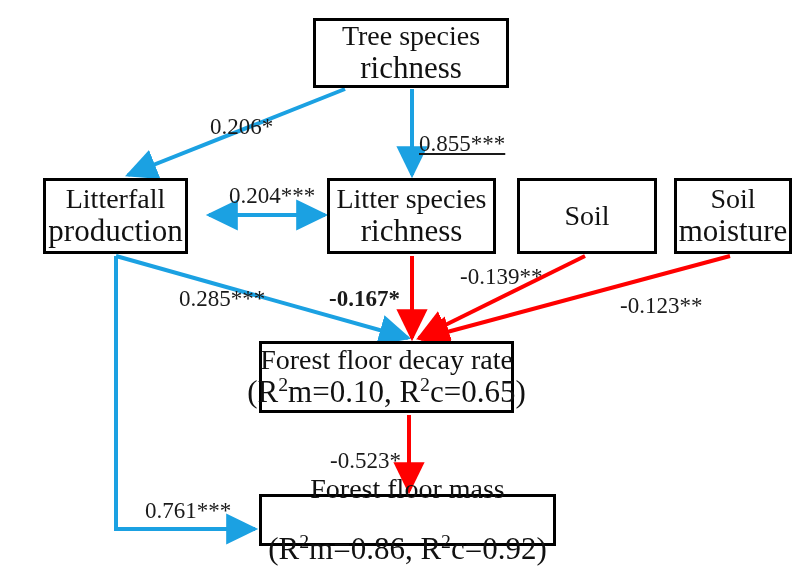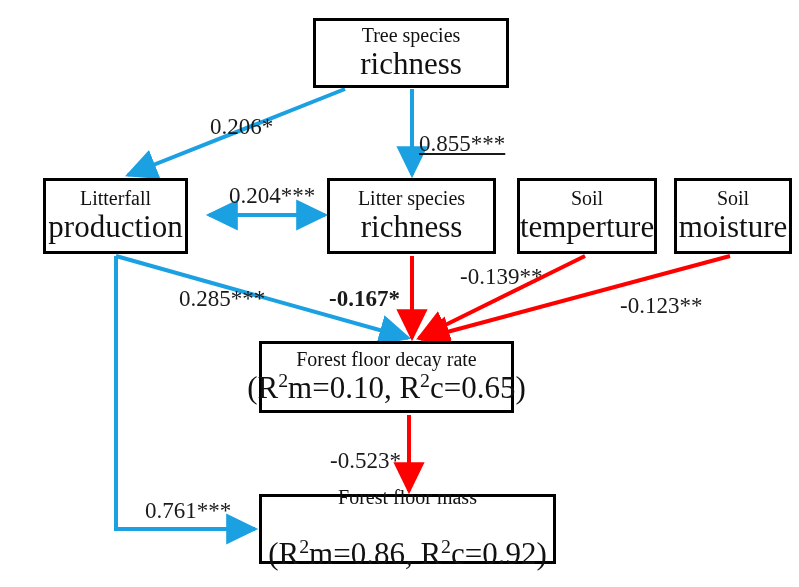--- a/index.html
+++ b/index.html
@@ -33,21 +33,21 @@
     justify-content: center;
     text-align: center;
     color: #111111;
     line-height: 1.12;
     z-index: 3;
   }
   .node .ln {
     display: block;
     white-space: nowrap;
   }
-  .node .ln1 { font-size: 20px; }
+  .node .ln1 { font-size: 28px; }
   .node .ln2 { font-size: 31px; }
   .node.stat .ln2 { font-size: 31px; }
   sup {
     font-size: 0.64em;
     vertical-align: super;
     line-height: 0;
   }
   .plabel {
     position: absolute;
     font-size: 23px;
@@ -104,34 +104,33 @@
     <span class="ln ln2">production</span>
   </div>
 
   <div class="node" style="left:327px; top:178px; width:169px; height:76px;">
     <span class="ln ln1">Litter species</span>
     <span class="ln ln2">richness</span>
   </div>
 
   <div class="node" style="left:517px; top:178px; width:140px; height:76px;">
     <span class="ln ln1">Soil</span>
-    <span class="ln ln2">temperture</span>
   </div>
 
   <div class="node" style="left:674px; top:178px; width:118px; height:76px;">
     <span class="ln ln1">Soil</span>
     <span class="ln ln2">moisture</span>
   </div>
 
   <div class="node stat" style="left:259px; top:341px; width:255px; height:72px;">
     <span class="ln ln1">Forest floor decay rate</span>
     <span class="ln ln2">(R<sup>2</sup>m=<span>0.10</span>, R<sup>2</sup>c=<span>0.65</span>)</span>
   </div>
 
-  <div class="node stat" style="left:259px; top:494px; width:297px; height:70px;gap:28px;">
+  <div class="node stat" style="left:259px; top:494px; width:297px; height:52px;gap:28px;">
     <span class="ln ln1">Forest floor mass</span>
     <span class="ln ln2">(R<sup>2</sup>m=<span>0.86</span>, R<sup>2</sup>c=<span>0.92</span>)</span>
   </div>
 
   <span class="plabel" style="left:210px; top:114px;">0.206*</span>
 
   <span class="plabel" style="left:419px; top:131px;text-decoration:underline;">0.855***</span>
 
   <span class="plabel" style="left:229px; top:183px;">0.204***</span>
 

